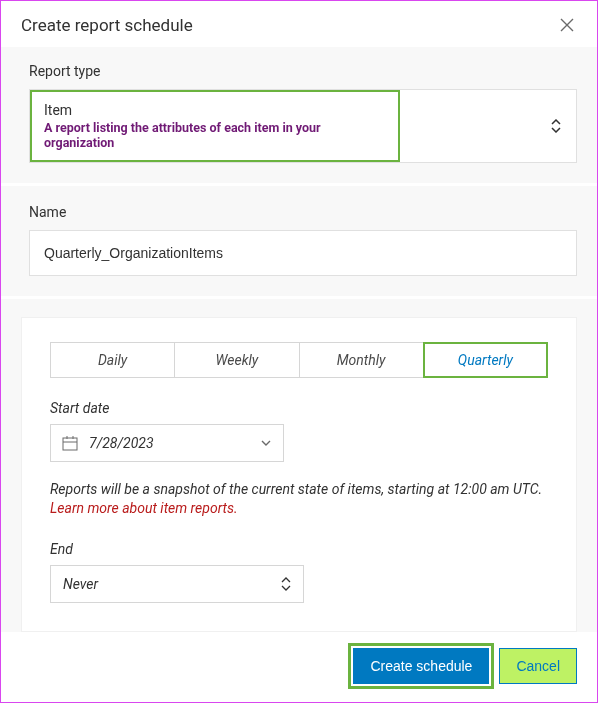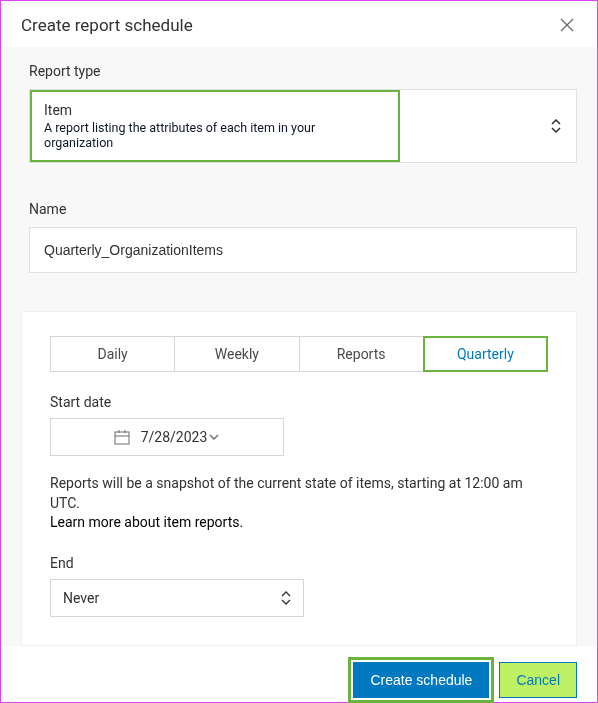--- a/index.html
+++ b/index.html
@@ -60,21 +60,22 @@
     padding: 10px 12px;
     width: 370px;
   }
   .select-title {
     font-size: 14px;
     color: #323232;
     margin-bottom: 2px;
   }
   .select-desc {
     font-size: 12.5px;
-    color: #0f172a;
+    color: #701a75;
+    font-weight: bold;
   }
   .sort-icon {
     position:absolute;
     right: 14px;
     top: 50%;
     transform: translateY(-50%);
     color: #444;
     display:flex;flex-direction:column;line-height:0;
   }
   .name-input {
@@ -119,32 +120,32 @@
     margin-top: 22px;
     margin-bottom: 8px;
   }
   .date-picker {
     display:flex;
     align-items:center;
     border: 1px solid #d6d6d6;
     width: 234px;
     height: 38px;
     padding: 0 10px;
-    justify-content: center;
+    justify-content: space-between;
     cursor:pointer;
   }
   .date-left { display:flex; align-items:center; gap:10px; }
   .date-val { font-size:14px; color:#323232; }
   .info-text {
     font-size: 14px;
     color: #323232;
     margin-top: 18px;
     line-height: 1.4;
   }
-  .link { color: #000000; cursor:pointer; }
+  .link { color: #b91c1c; cursor:pointer; }
   .end-select {
     display:flex;
     align-items:center;
     justify-content: space-between;
     border: 1px solid #d6d6d6;
     width: 254px;
     height: 38px;
     padding: 0 12px;
     font-size:14px;
     cursor:pointer;
@@ -206,27 +207,27 @@
 
   <div style="height:6px;background:#fff;"></div>
 
   <div class="section" style="padding-top:18px;">
     <div class="label">Name</div>
     <input class="name-input" type="text" value="Quarterly_OrganizationItems" style="">
   </div>
 
   <div style="height:6px;background:#fff;"></div>
 
-  <div class="section" style="padding:18px 0 0 0; background:#f8f8f8;">
+  <div class="section" style="padding:18px 0 0 0; background:#f8f8f8;font-style:italic;">
     <div class="card">
 
       <div class="tabs" id="tabs">
           <div class="tab">Daily</div>
           <div class="tab">Weekly</div>
-          <div class="tab">Reports</div>
+          <div class="tab">Monthly</div>
           <div class="tab active">Quarterly</div>
         </div>
 
       <div class="field-label">Start date</div>
       <div class="date-picker">
         <div class="date-left">
           <svg width="18" height="18" viewBox="0 0 18 18">
               <rect x="2" y="4" width="14" height="12" stroke="#6a6a6a" fill="none"></rect>
               <line x1="2" y1="8" x2="16" y2="8" stroke="#6a6a6a"></line>
               <line x1="6" y1="2" x2="6" y2="5" stroke="#6a6a6a"></line>

